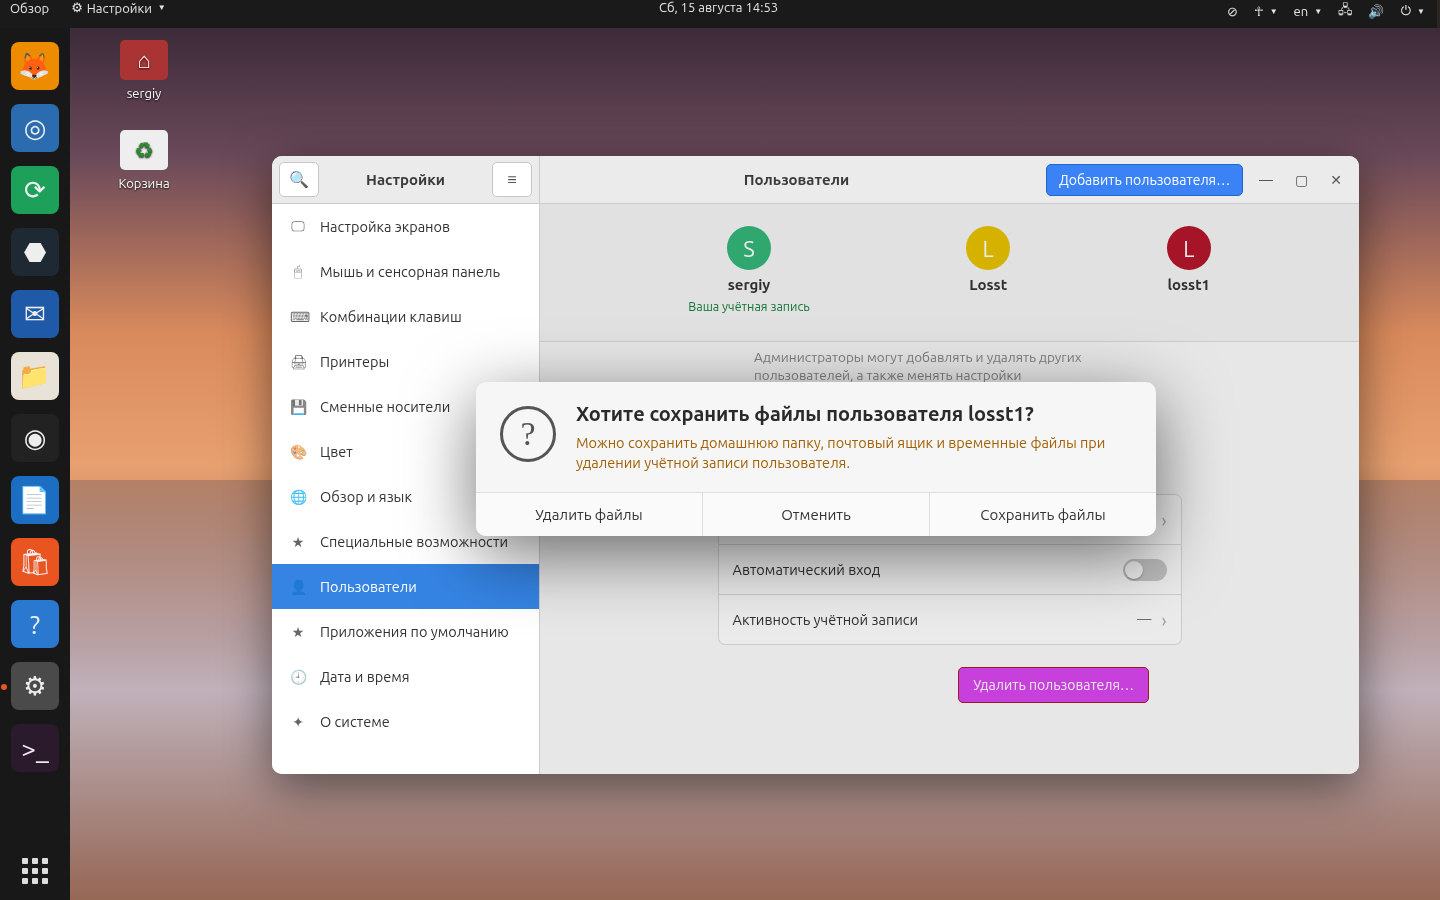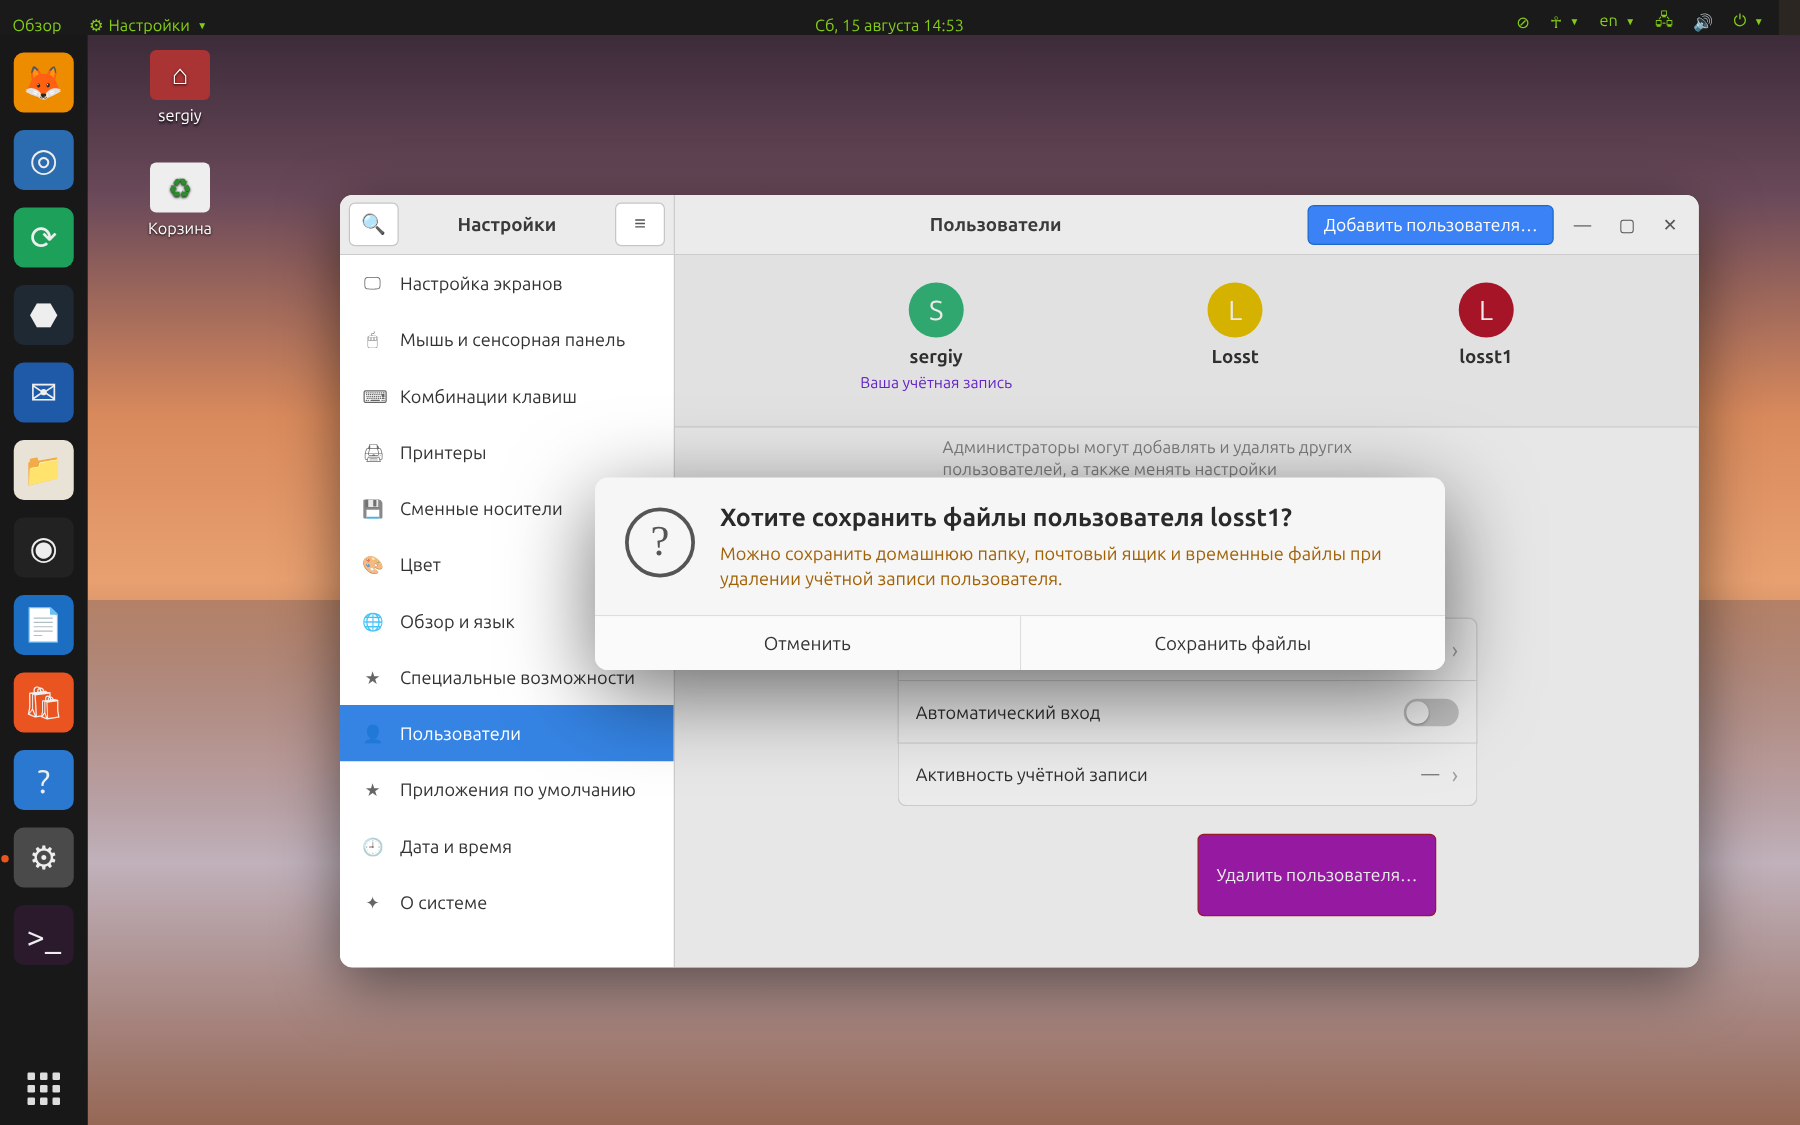--- a/index.html
+++ b/index.html
@@ -1,18 +1,18 @@
 <!DOCTYPE html>
 <html><head>
 <meta charset="utf-8">
 <style>
 html,body{margin:0;padding:0;width:1440px;height:900px;overflow:hidden;font-family:"Ubuntu","Cantarell",sans-serif;background:#2b2622}
 .desktop{position:absolute;left:70px;top:28px;right:0;bottom:0;background:linear-gradient(to bottom,#3d2b3a 0%,#6b4a5a 15%,#d98a5c 35%,#e8a070 50%,#8a6050 70%,#3a2a2a 100%);overflow:hidden}
 .mountains{position:absolute;bottom:0;left:0;right:0;height:420px;background:linear-gradient(to bottom,rgba(80,70,85,.3),rgba(200,180,190,.6) 30%,rgba(210,200,215,.8) 50%,rgba(160,110,90,.9) 100%)}
-.topbar{position:absolute;top:0;left:0;right:17px;height:28px;background:#1a1a1a;color:#84cc16;display:flex;align-items:flex-end;font-size:13px;z-index:20}
+.topbar{position:absolute;top:0;left:0;right:3px;height:28px;background:#1a1a1a;color:#e5e5e5;display:flex;align-items:flex-start;font-size:13px;z-index:20}
 .topbar-left{display:flex;align-items:center;padding-left:10px;gap:22px}
 .topbar-center{position:absolute;left:50%;transform:translateX(-50%)}
 .topbar-right{margin-left:auto;display:flex;align-items:center;gap:16px;padding-right:12px}
 .topbar-item{display:flex;align-items:center;gap:4px}
 .tri-down{font-size:8px;margin-left:2px}
 .dock{position:absolute;left:0;top:28px;bottom:0;width:70px;background:#181818;display:flex;flex-direction:column;align-items:center;padding-top:14px;gap:14px;z-index:15}
 .dock-icon{width:48px;height:48px;border-radius:8px;display:flex;align-items:center;justify-content:center;font-size:26px;color:#eee;position:relative}
 .dock-icon.running::before{content:"";position:absolute;left:-10px;top:22px;width:6px;height:6px;border-radius:50%;background:#e95420}
 .apps-grid{margin-top:auto;margin-bottom:16px;display:grid;grid-template-columns:repeat(3,6px);grid-template-rows:repeat(3,6px);gap:4px}
 .apps-grid span{width:6px;height:6px;background:#ddd;border-radius:1px}
@@ -32,32 +32,32 @@
 .win-body{flex:1;display:flex;overflow:hidden}
 .sidebar{width:267px;border-right:1px solid #ccc;background:#fff;overflow-y:auto}
 .sb-item{display:flex;align-items:center;gap:14px;padding:14px 18px;color:#333;font-size:14.5px}
 .sb-item.active{background:#3584e4;color:#fff}
 .sb-icon{width:16px;text-align:center;opacity:.75;font-size:14px}
 .content{flex:1;display:flex;flex-direction:column;background:#fbfbfb;position:relative}
 .users-strip{display:flex;justify-content:space-around;padding:22px 70px 28px;border-bottom:1px solid #ddd;background:#f5f5f5}
 .user-chip{display:flex;flex-direction:column;align-items:center;gap:6px}
 .avatar{width:44px;height:44px;border-radius:50%;display:flex;align-items:center;justify-content:center;color:#fff;font-size:22px;font-weight:400}
 .user-name{font-weight:700;color:#333;font-size:15px}
-.user-sub{font-size:12.5px;color:#6d28d9}
+.user-sub{font-size:12.5px;color:#15803d}
 .scroll-area{flex:1;padding:0 14px 24px 14px;overflow:auto}
 .admin-hint{color:#888;font-size:13.5px;margin:6px 0 0 200px;width:370px;line-height:1.35}
 .settings-list{margin:0 auto;width:464px}
 .row{display:flex;align-items:center;justify-content:space-between;height:49px;padding:0 14px;border:1px solid #ddd;background:#fff;color:#333;font-size:14.5px}
 .row+.row{border-top:none}
 .row:first-child{border-radius:7px 7px 0 0}
 .row:last-child{border-radius:0 0 7px 7px}
 .switch{width:44px;height:22px;border-radius:11px;background:#ccc;position:relative}
 .switch::after{content:"";position:absolute;width:18px;height:18px;border-radius:50%;background:#fff;top:2px;left:2px;box-shadow:0 1px 2px rgba(0,0,0,.3)}
 .chev{color:#aaa;font-size:18px}
-.del-btn{margin-top:22px;float:right;margin-right:196px;background:#a21caf;color:#fff;border:1px solid #a51d2d;border-radius:5px;padding:24px 14px;font-size:14px}
+.del-btn{margin-top:22px;float:right;margin-right:196px;background:#d946ef;color:#fff;border:1px solid #a51d2d;border-radius:5px;padding:9px 14px;font-size:14px}
 .dimmer{position:absolute;inset:0;background:rgba(0,0,0,.08);z-index:25}
 .dialog{position:absolute;left:406px;top:354px;width:680px;background:#f6f6f6;border-radius:10px;box-shadow:0 18px 70px rgba(0,0,0,.55);z-index:30;overflow:hidden}
 .dialog-top{display:flex;padding:20px 24px 18px 24px;gap:20px}
 .q-icon{width:50px;height:50px;border:3px solid #555;border-radius:50%;display:flex;align-items:center;justify-content:center;font-size:34px;color:#555;flex-shrink:0;margin-top:4px;font-family:serif}
 .dialog-text{flex:1}
 .dialog-title{font-weight:700;font-size:20px;color:#2a2a2a;margin-bottom:8px}
 .dialog-body{font-size:14.5px;color:#a16207;line-height:1.4}
 .dialog-buttons{display:flex;border-top:1px solid #ddd}
 .dlg-btn{flex:1;padding:13px 0;text-align:center;font-size:15px;color:#333;border-right:1px solid #ddd;background:#fafafa}
 .dlg-btn:last-child{border-right:none}
@@ -280,17 +280,18 @@
 
   <div class="dialog">
     <div class="dialog-top">
       <div class="q-icon">?</div>
       <div class="dialog-text">
         <div class="dialog-title">Хотите сохранить файлы пользователя losst1?</div>
         <div class="dialog-body">Можно сохранить домашнюю папку, почтовый ящик и временные файлы при удалении учётной записи пользователя.</div>
       </div>
     </div>
     <div class="dialog-buttons">
+      <div class="dlg-btn"><span>Удалить файлы</span></div>
       <div class="dlg-btn"><span>Отменить</span></div>
       <div class="dlg-btn"><span>Сохранить файлы</span></div>
     </div>
   </div>
 </div>
 
 </body></html>

